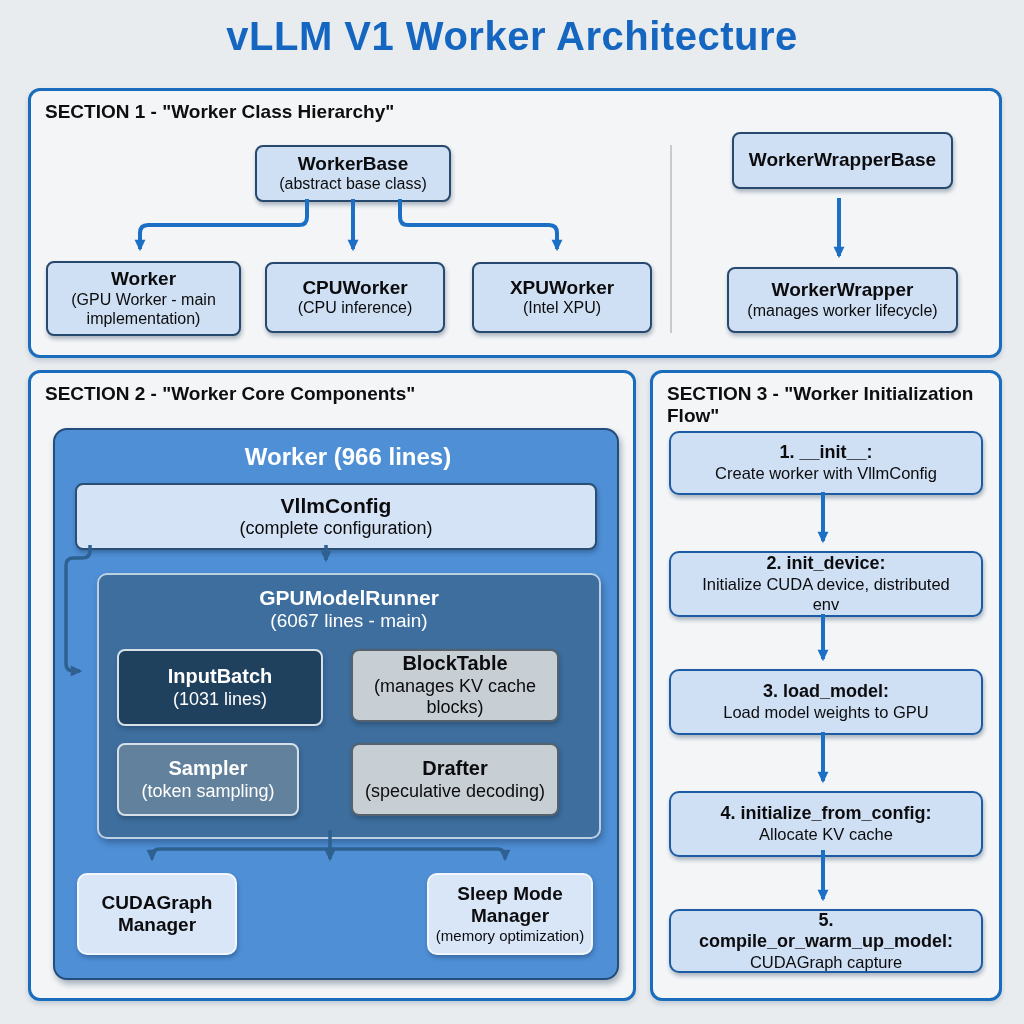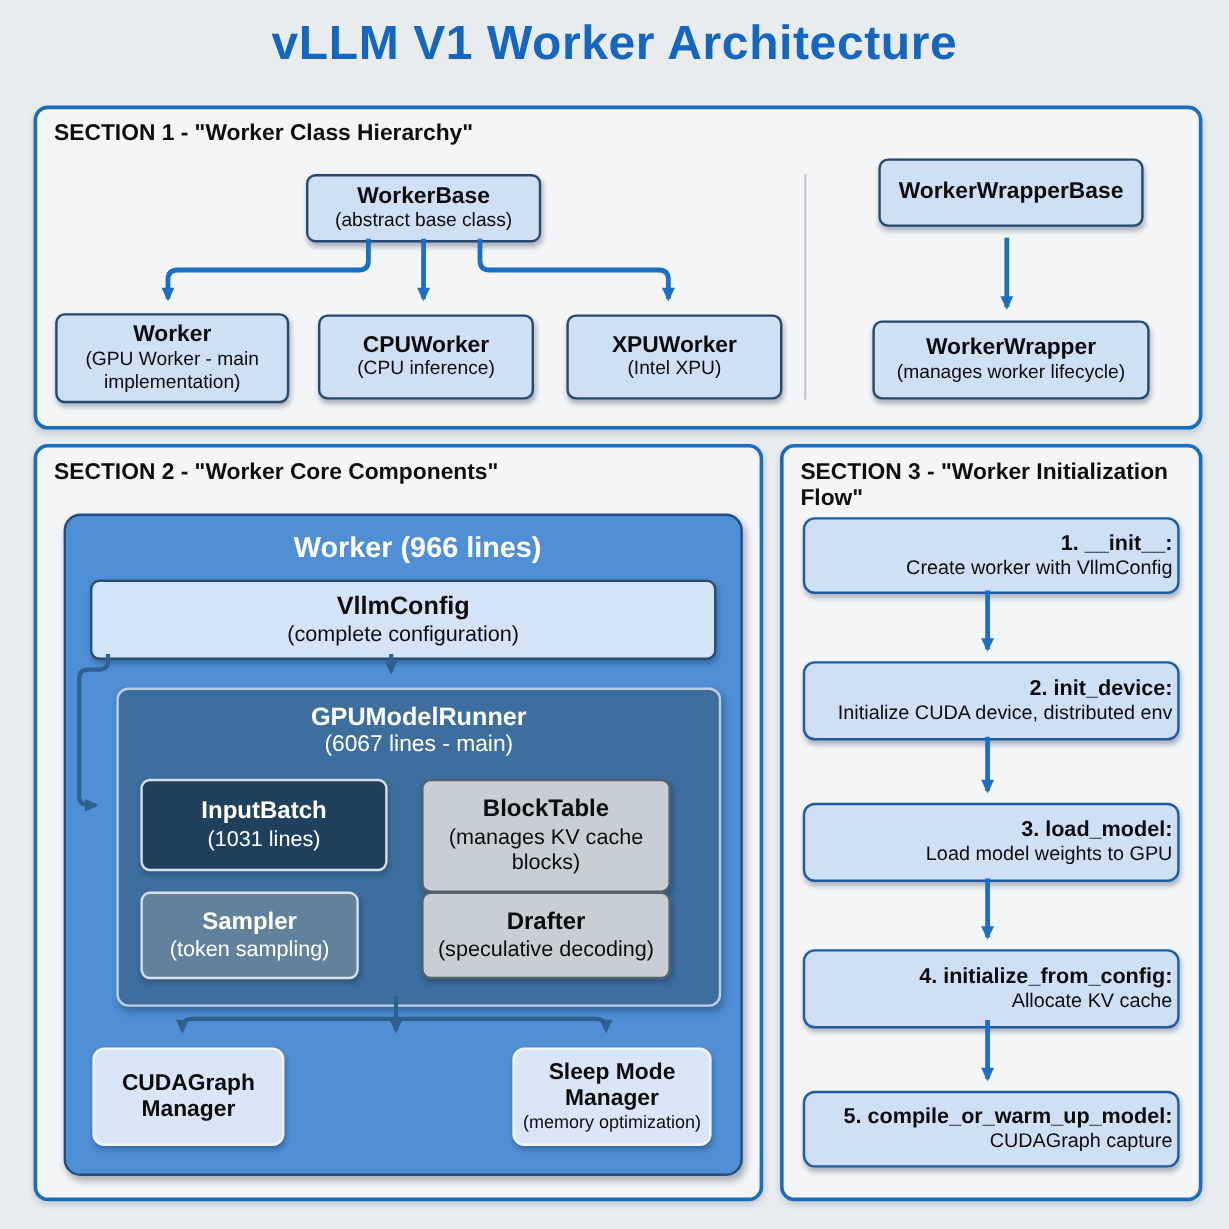--- a/index.html
+++ b/index.html
@@ -57,23 +57,23 @@
   .slate{background:#62819c;border:2px solid #d7e0e8;color:#fff;}
   .gray{background:#c7cfd5;border:2px solid #55626d;color:#0c0c0e;}
   .inner .nname{font-size:20px;}
   .inner .nsub{font-size:18px;}
   .brow{background:#d8e6f8;border:2px solid #f2f7fd;border-radius:10px;}
   .brow .nname{font-size:19px;line-height:1.15;}
   .brow .nsub{font-size:15px;}
   
   .step{
     position:absolute;display:flex;flex-direction:column;justify-content:center;
-    align-items:flex-end;text-align:center;line-height:1.2;
+    align-items:center;text-align:center;line-height:1.2;
     background:#cfe0f5;border:2.5px solid #1d5ca5;border-radius:10px;
-    box-shadow:1px 3px 4px rgba(20,40,70,.32);box-sizing:border-box;padding:2px 4px;
+    box-shadow:1px 3px 4px rgba(20,40,70,.32);box-sizing:border-box;padding:2px 20px;
   }
   .step-title{font-size:18px;font-weight:700;}
   .step-sub{font-size:16.5px;}
   svg.overlay{position:absolute;left:0;top:0;pointer-events:none;}
 </style>
 </head>
 <body>
 
 <div class="page-title">vLLM V1 Worker Architecture</div>
 
@@ -127,21 +127,21 @@
       <div class="gpu-head">
         <div class="nname">GPUModelRunner</div>
         <div class="nsub">(6067 lines - main)</div>
       </div>
 
       <div class="node inner dark-navy" style="left:18px;top:74px;width:206px;height:77px;">
         <div class="nname">InputBatch</div>
         <div class="nsub">(1031 lines)</div>
       </div>
 
-      <div class="node inner gray" style="left:252px;top:74px;width:208px;height:95px;">
+      <div class="node inner gray" style="left:252px;top:74px;width:208px;height:73px;">
         <div class="nname">BlockTable</div>
         <div class="nsub">(manages KV cache blocks)</div>
       </div>
 
       <div class="node inner slate" style="left:18px;top:168px;width:182px;height:73px;">
         <div class="nname">Sampler</div>
         <div class="nsub">(token sampling)</div>
       </div>
 
       <div class="node inner gray" style="left:252px;top:168px;width:208px;height:73px;">

